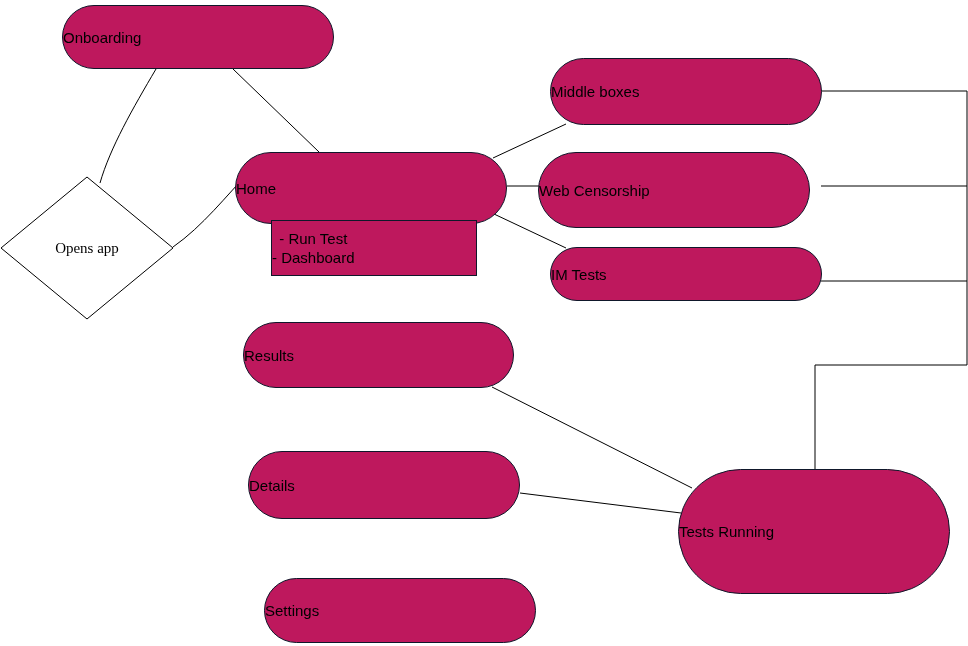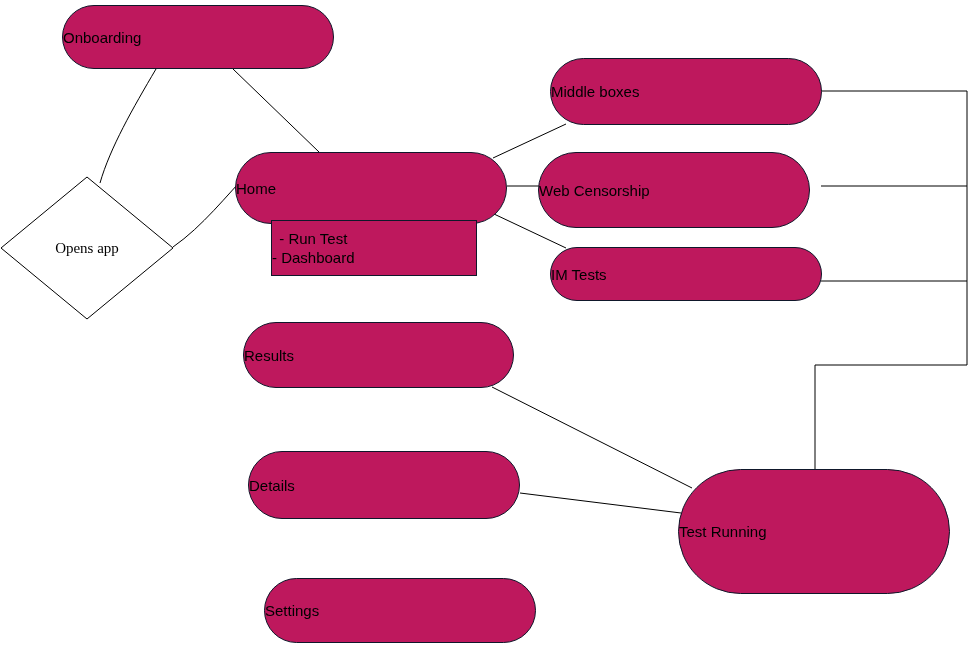--- a/index.html
+++ b/index.html
@@ -145,16 +145,16 @@
 
   <div class="node rounded" style="left:248px; top:451px; width:272px; height:68px;">
     <span class="node-label">Details</span>
   </div>
 
   <div class="node rounded" style="left:264px; top:578px; width:272px; height:65px;">
     <span class="node-label">Settings</span>
   </div>
 
   <div class="node rounded" style="left:678px; top:469px; width:272px; height:125px;">
-    <span class="node-label">Test Running</span>
+    <span class="node-label">Tests Running</span>
   </div>
 
 </div>
 
 </body></html>

